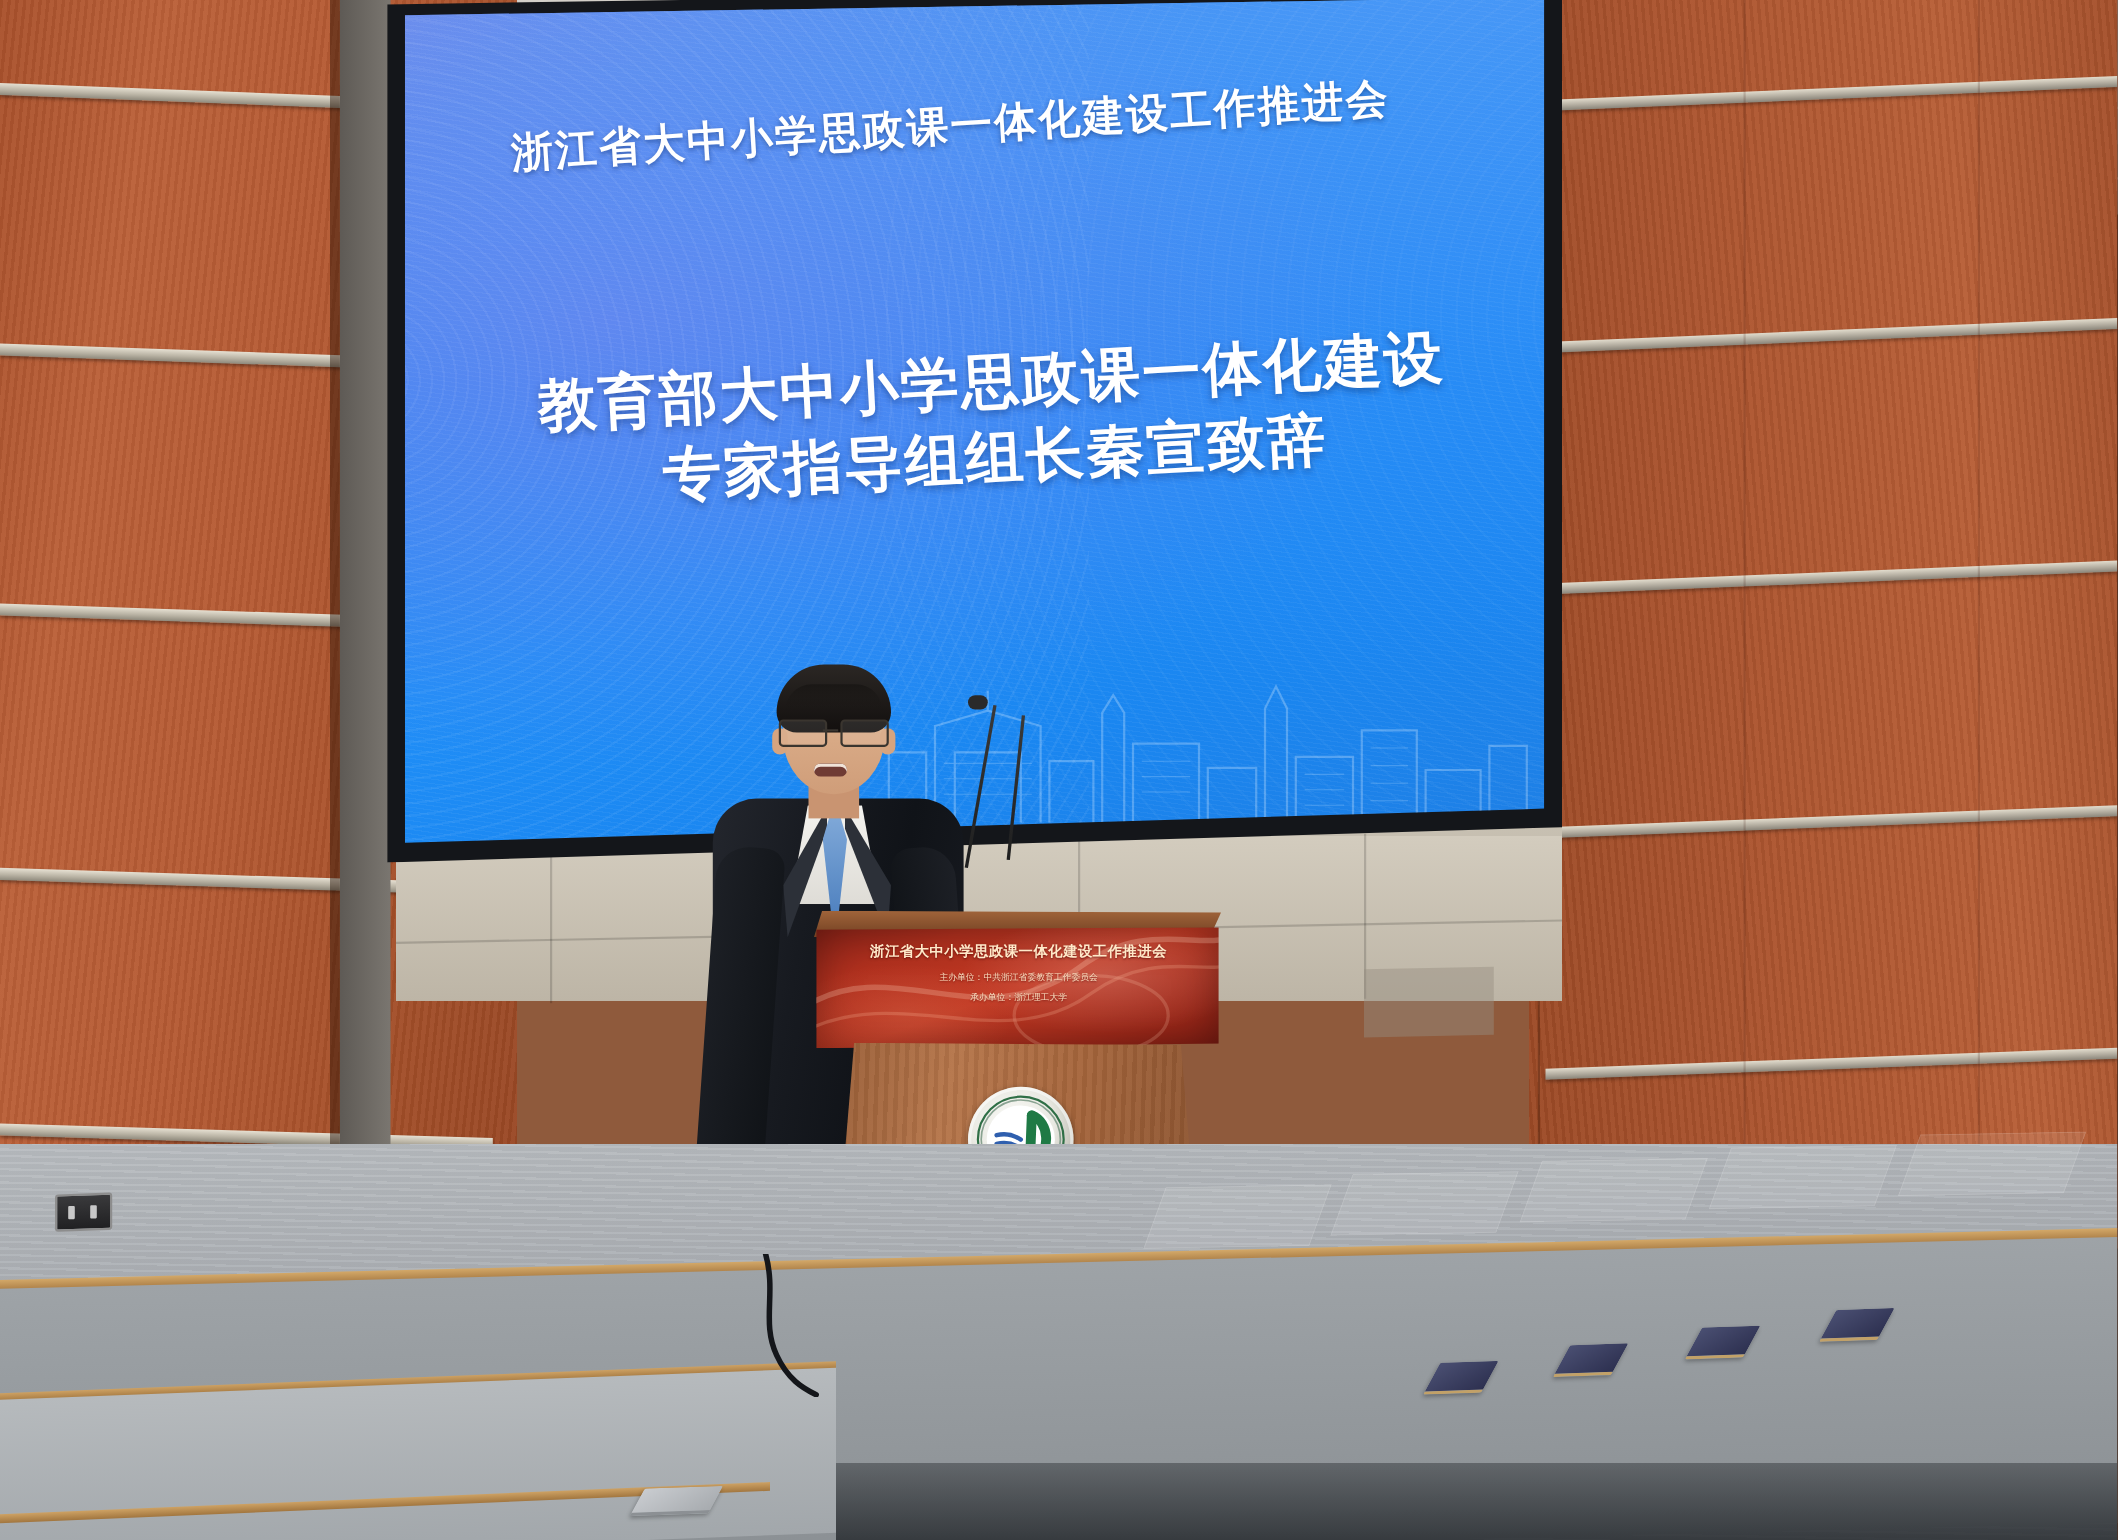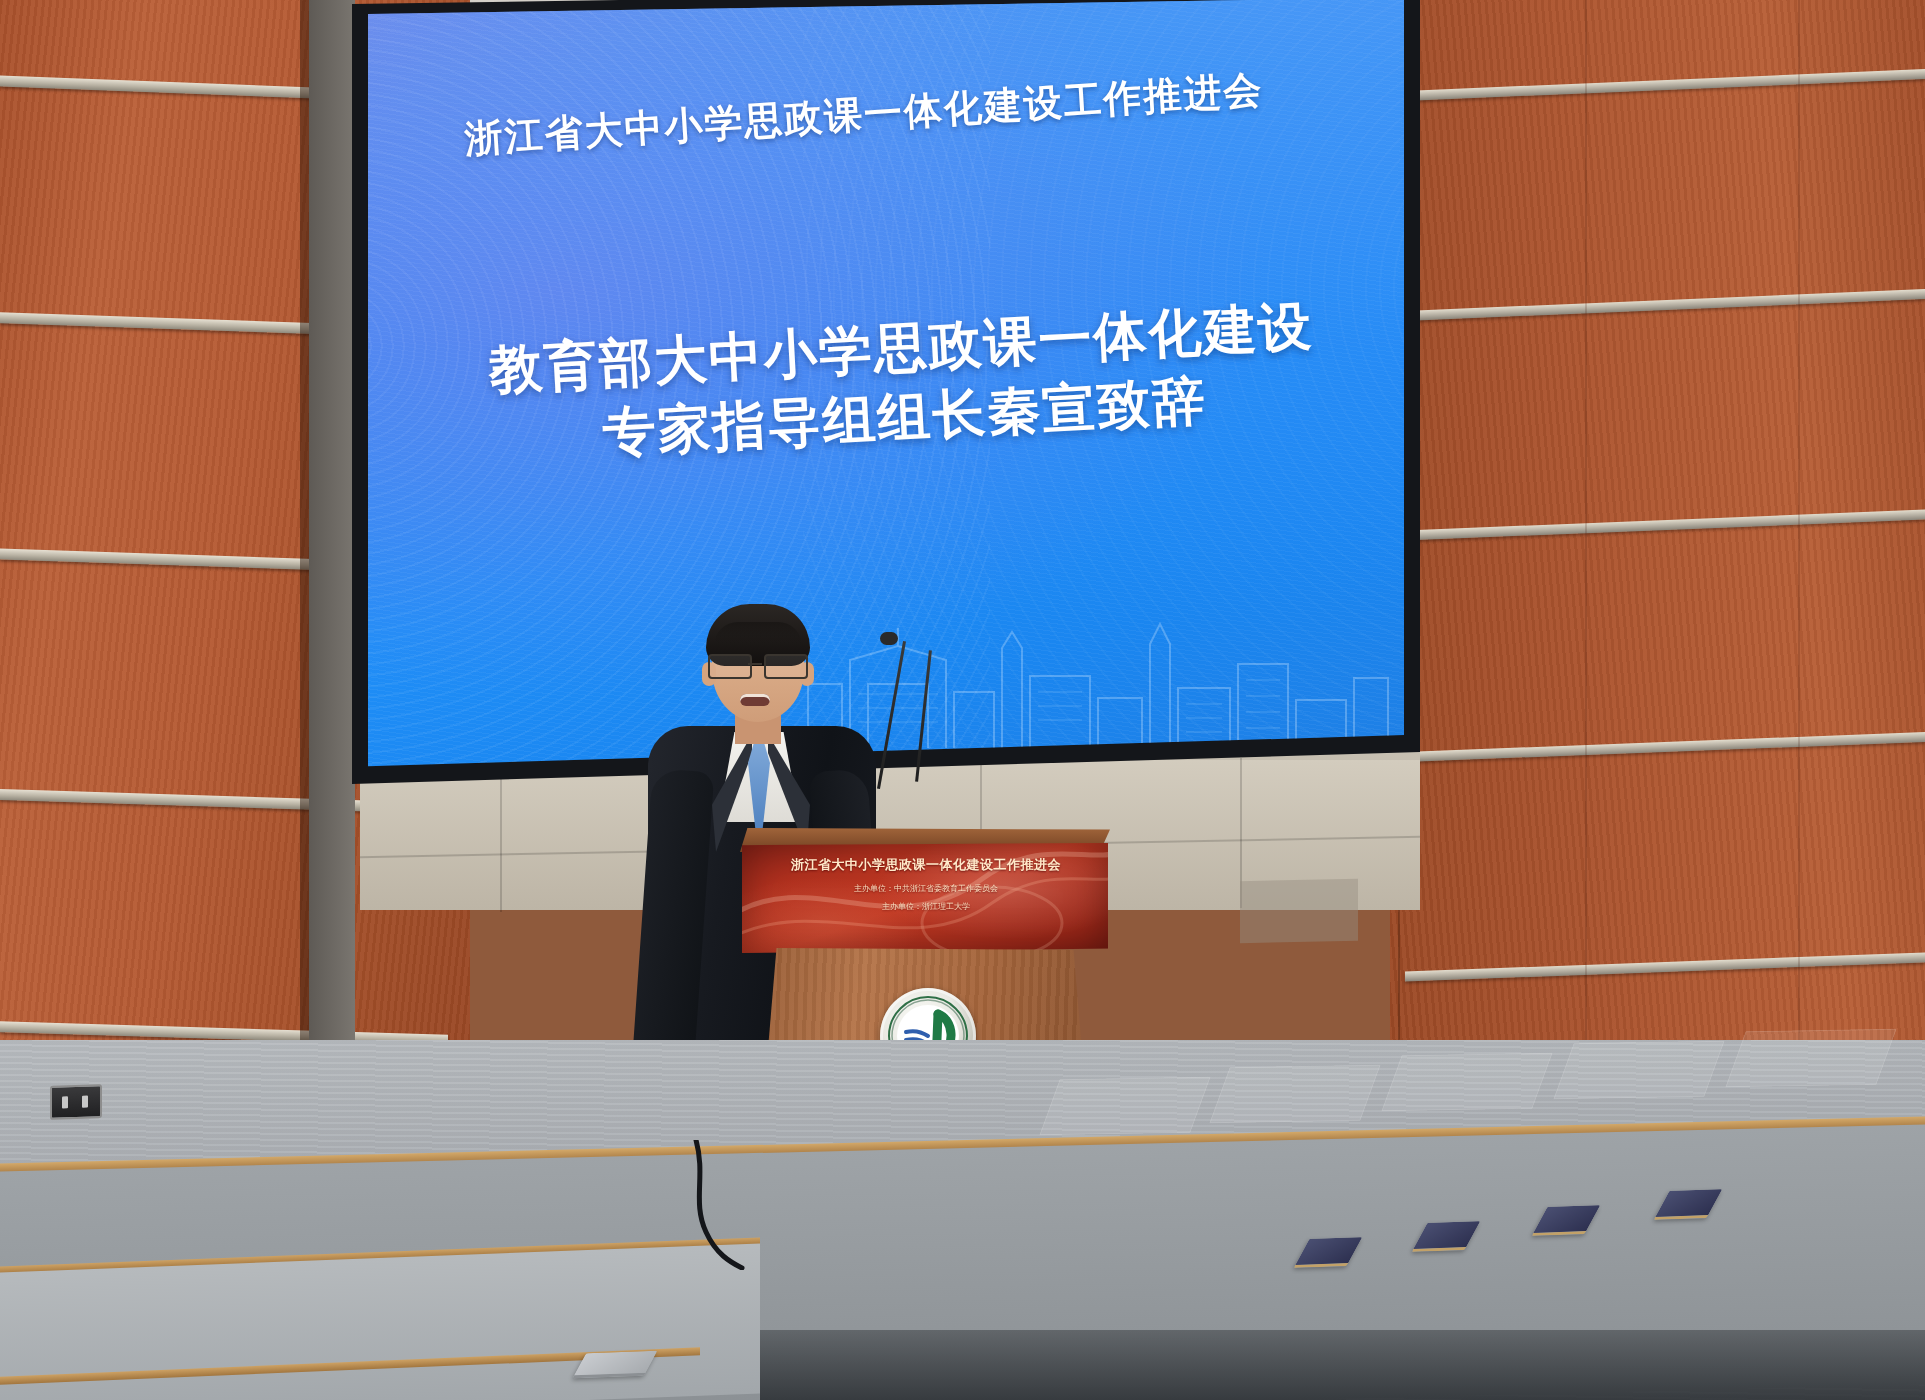--- a/index.html
+++ b/index.html
@@ -317,21 +317,21 @@
   <div class="podium-top"></div>
   <div class="podium-front"></div>
   <svg class="ribbon" viewBox="0 0 366 108" preserveAspectRatio="none">
     <path d="M-10,70 C70,20 150,100 240,34 C300,-10 350,20 380,6" fill="none" stroke="#ffd9c0" stroke-width="5" opacity=".45"></path>
     <path d="M-10,92 C80,48 170,116 250,58 C310,16 356,44 380,30" fill="none" stroke="#ffc3a2" stroke-width="3" opacity=".4"></path>
     <ellipse cx="250" cy="78" rx="70" ry="36" fill="none" stroke="#ffd0b4" stroke-width="3" opacity=".35"></ellipse>
   </svg>
   <div class="banner-txt">
     <div class="banner-main">浙江省大中小学思政课一体化建设工作推进会</div>
     <div class="banner-sub">主办单位：中共浙江省委教育工作委员会</div>
-    <div class="banner-sub2">主办单位：浙江理工大学</div>
+    <div class="banner-sub2">承办单位：浙江理工大学</div>
   </div>
 
   <div class="podium-body"></div>
   <div class="podium-base"></div>
 
   <div class="emblem">
     <div class="emblem-ring"></div>
     <svg viewBox="0 0 96 96">
       <circle cx="48" cy="48" r="31" fill="#ffffff"></circle>
       <path d="M58,26 C74,32 76,58 60,70 C52,76 44,74 40,68" fill="none" stroke="#1f7a45" stroke-width="9" stroke-linecap="round"></path>

